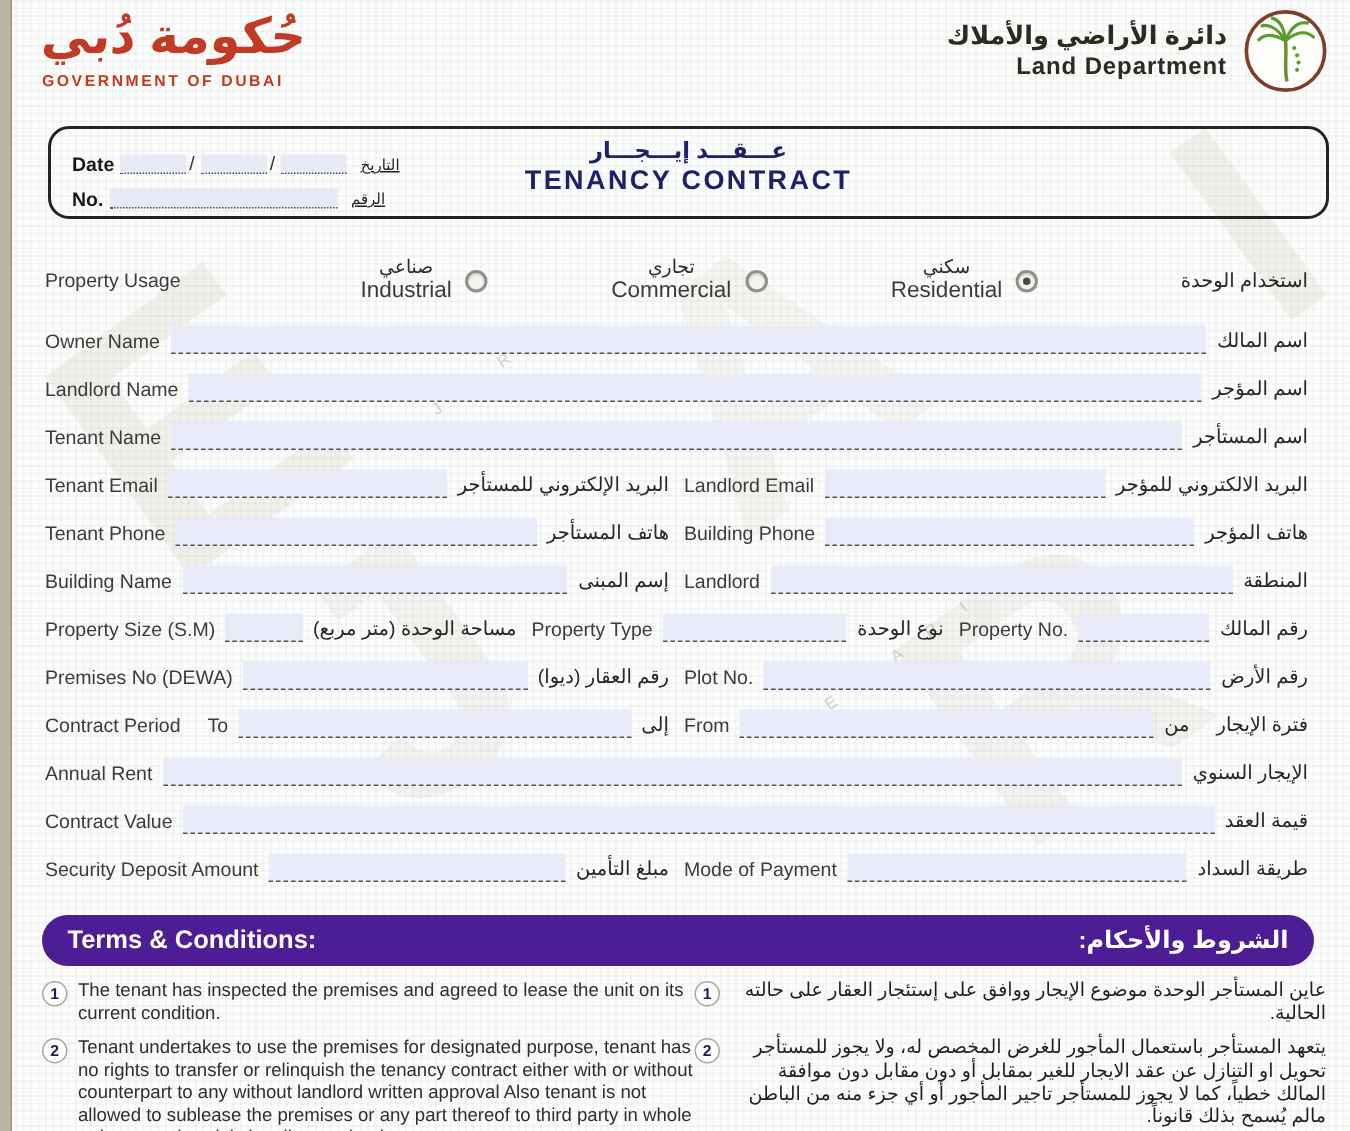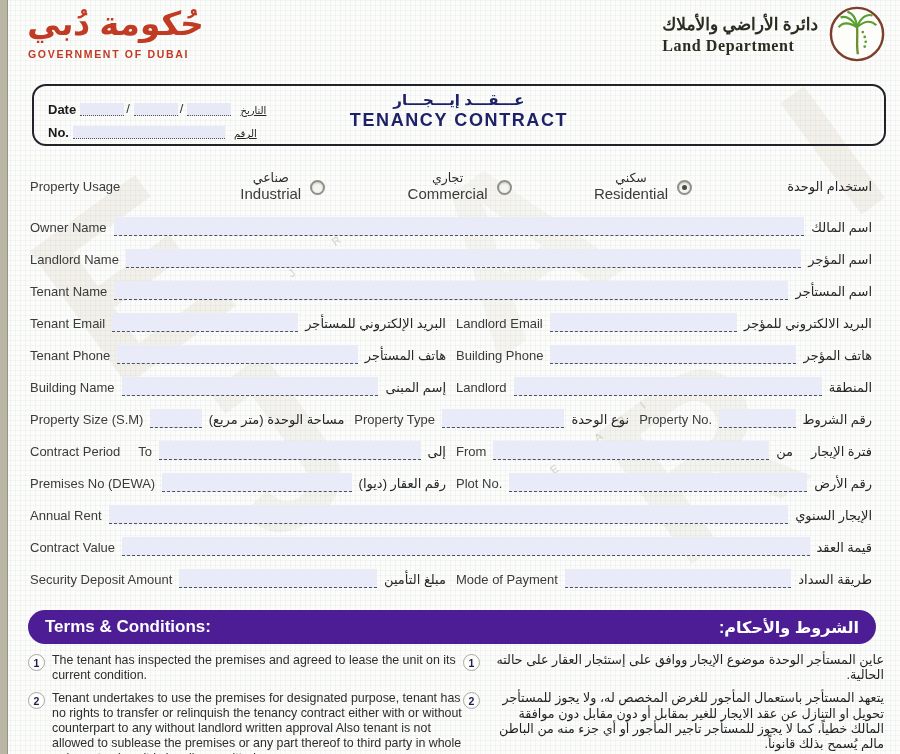--- a/index.html
+++ b/index.html
@@ -20,21 +20,21 @@
     transform:rotate(-36deg); pointer-events:none; line-height:1; }
   .wm.small { font-size:11px; letter-spacing:9px; color:rgba(165,160,135,.45); font-weight:normal; }
 
   
   .gov { position:absolute; left:28px; top:2px; z-index:1; }
   .gov-ar { font-size:33px; font-weight:bold; color:#c13a24; direction:rtl; transform:skewX(-5deg);
     line-height:1.35; }
   .gov-cap { font-size:10.5px; font-weight:bold; color:#c13a24; letter-spacing:1.7px; margin-top:1px; }
 
   .dept { position:absolute; right:14px; top:5px; display:flex; align-items:center; gap:10px; z-index:1; }
-  .dept-text { text-align:left;font-family:Liberation Serif, serif; }
+  .dept-text { text-align:right; }
   .dept-ar { font-size:17px; font-weight:bold; color:#2c2b20; direction:rtl; }
   .dept-en { font-size:16px; font-weight:bold; color:#2c2b20; letter-spacing:.6px; margin-top:2px; }
   .palm { width:58px; height:58px; }
 
   
   .tbox { position:absolute; left:32px; top:84px; width:854px; height:62px;
     border:2.5px solid #23222b; border-radius:14px; z-index:1; }
   .dn { position:absolute; left:14px; top:8px; font-size:13px; color:#161616; }
   .dn-row { display:flex; align-items:flex-end; height:23px; }
   .dn-lab { font-weight:bold; color:#1a1a1a; }
@@ -249,49 +249,49 @@
         <span class="ar">مساحة الوحدة (متر مربع)</span>
       </div>
       <div class="half w2">
         <span class="en">Property Type</span>
         <span class="ln"></span>
         <span class="ar">نوع الوحدة</span>
       </div>
       <div class="half w3">
         <span class="en">Property No.</span>
         <span class="ln"></span>
-        <span class="ar">رقم الشروط</span>
+        <span class="ar">رقم المالك</span>
+      </div>
+    </div>
+
+    <div class="row">
+      <div class="half">
+        <span class="en">Premises No (DEWA)</span>
+        <span class="ln"></span>
+        <span class="ar">رقم العقار (ديوا)</span>
+      </div>
+      <div class="half">
+        <span class="en">Plot No.</span>
+        <span class="ln"></span>
+        <span class="ar">رقم الأرض</span>
       </div>
     </div>
 
     <div class="row">
       <div class="half">
         <span class="en">Contract Period</span>
         <span class="en gap-l">To</span>
         <span class="ln"></span>
         <span class="ar">إلى</span>
       </div>
       <div class="half">
         <span class="en">From</span>
         <span class="ln"></span>
         <span class="ar">من</span>
         <span class="ar gap-l">فترة الإيجار</span>
-      </div>
-    </div>
-
-    <div class="row">
-      <div class="half">
-        <span class="en">Premises No (DEWA)</span>
-        <span class="ln"></span>
-        <span class="ar">رقم العقار (ديوا)</span>
-      </div>
-      <div class="half">
-        <span class="en">Plot No.</span>
-        <span class="ln"></span>
-        <span class="ar">رقم الأرض</span>
       </div>
     </div>
 
     <div class="row">
       <span class="en">Annual Rent</span>
       <span class="ln"></span>
       <span class="ar">الإيجار السنوي</span>
     </div>
 
     <div class="row">

